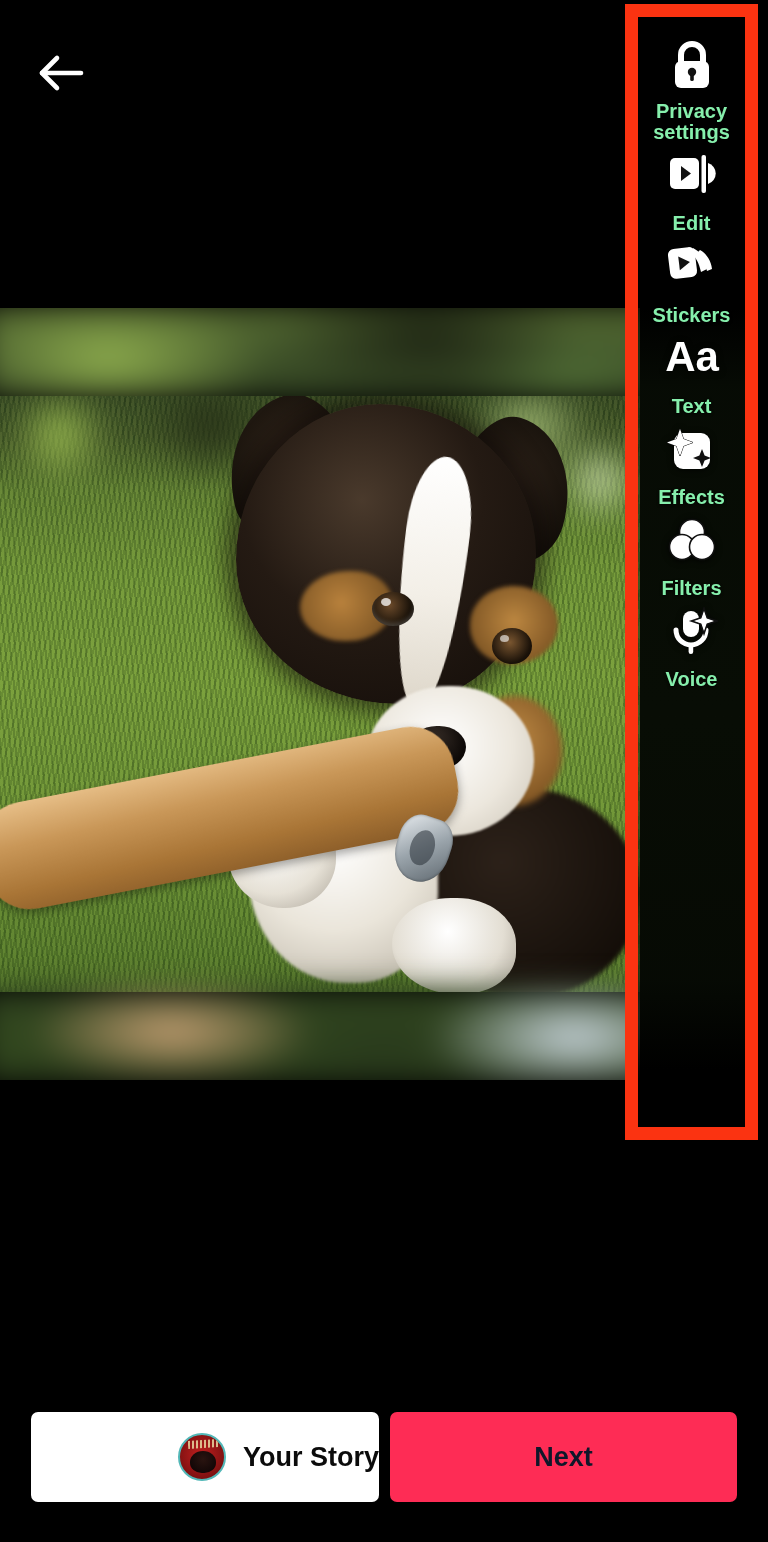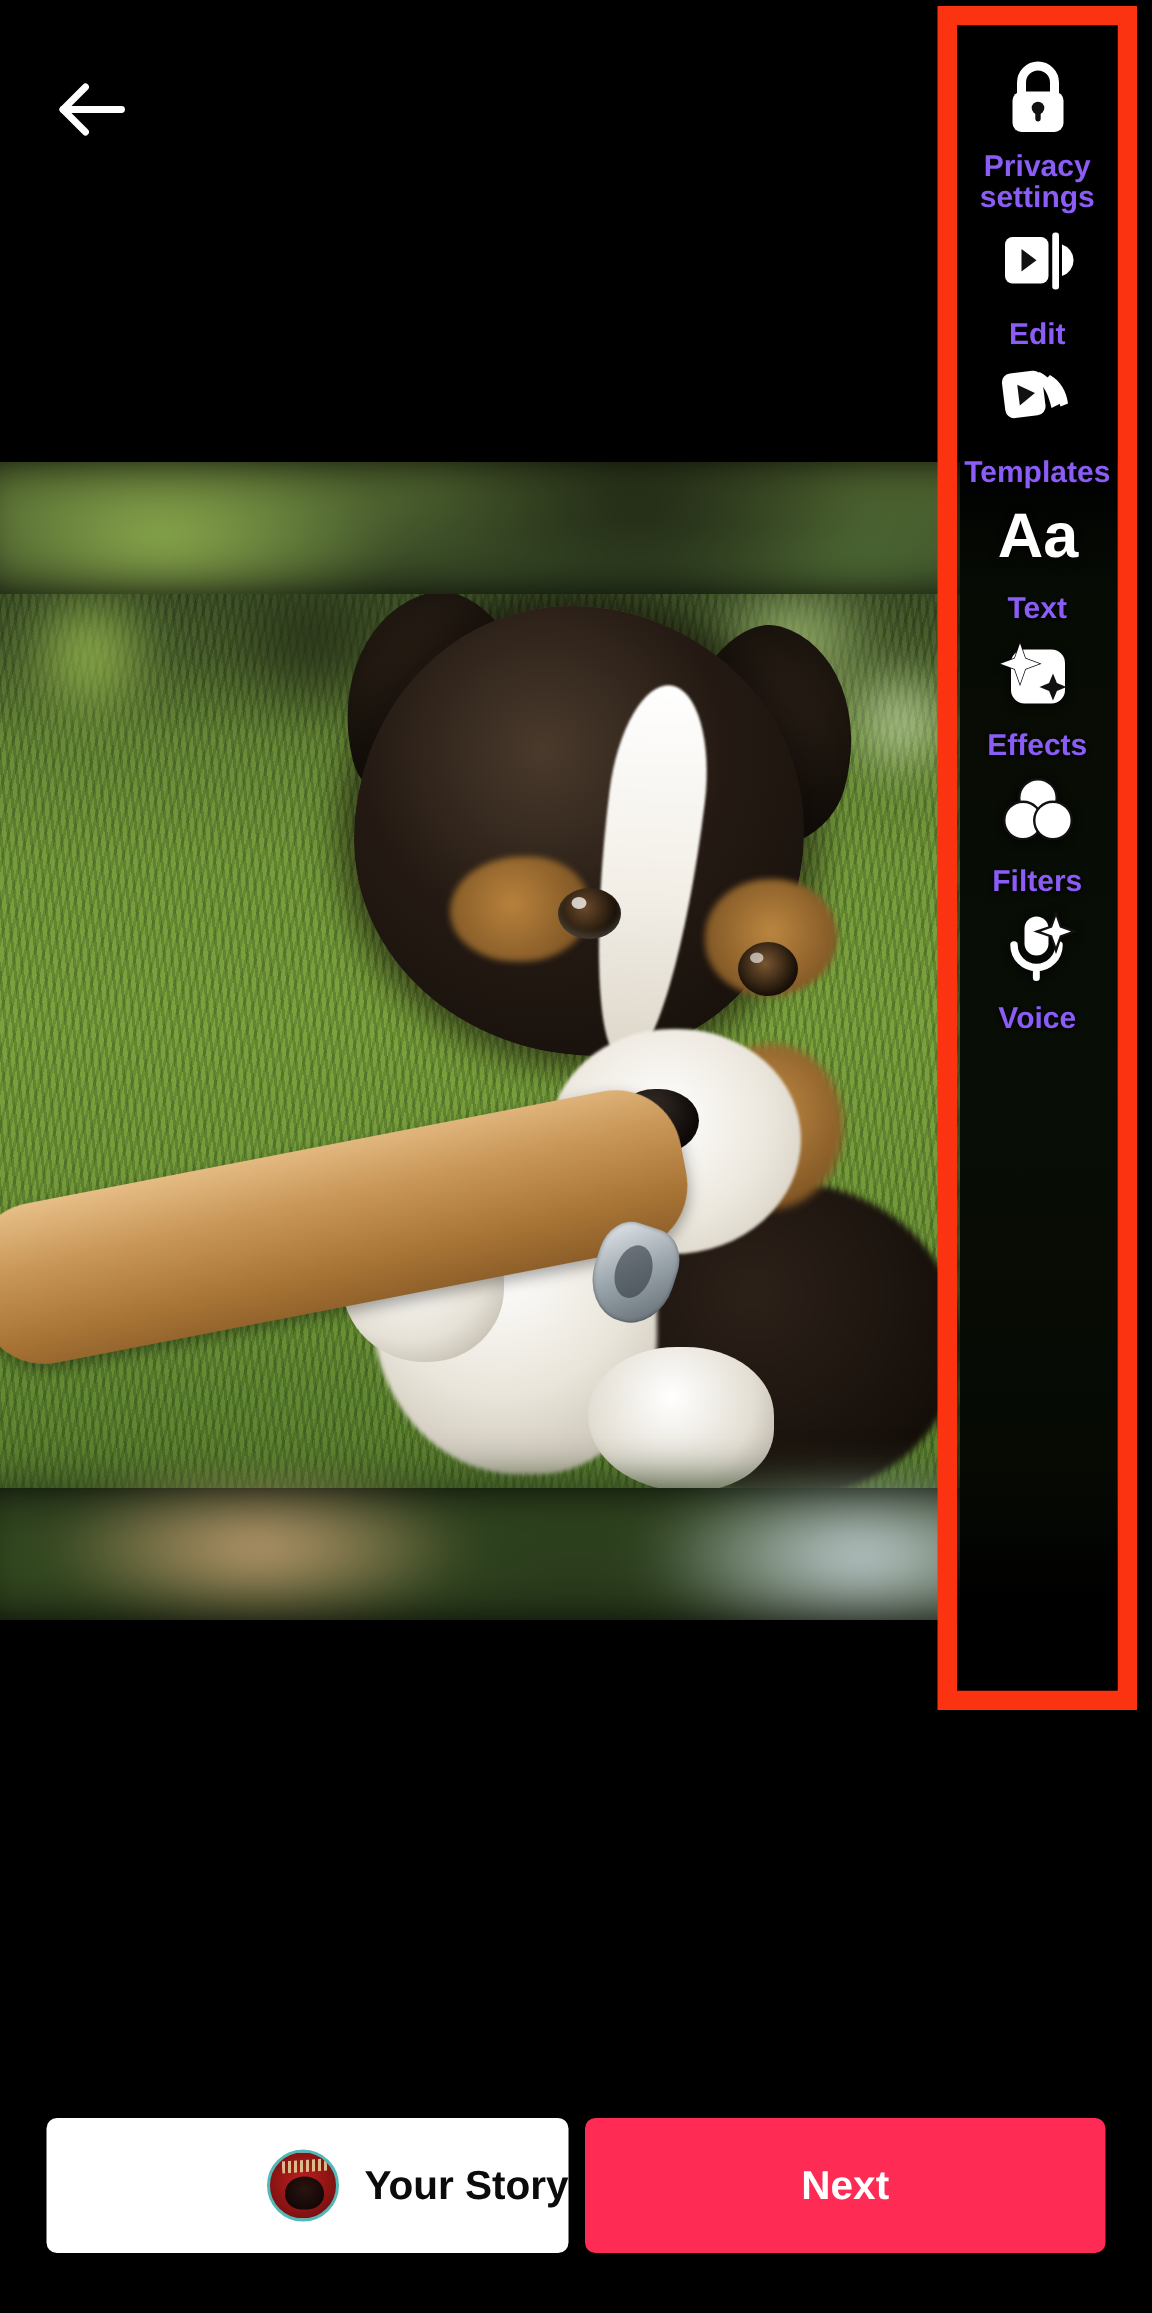--- a/index.html
+++ b/index.html
@@ -219,21 +219,21 @@
     width:107px; display:flex; flex-direction:column;
     align-items:center; justify-content:flex-start;
     cursor:pointer; margin-bottom:8px;
   }
   .tool-icon {
     width:56px; height:56px; display:flex;
     align-items:flex-start; justify-content:center;
     filter:drop-shadow(0 1px 3px rgba(0,0,0,.8));
   }
   .tool-label {
-    color:#8b5cf6; font-size:20px; font-weight:bold; line-height:1.06;
+    color:#86efac; font-size:20px; font-weight:bold; line-height:1.06;
     text-align:center; margin-top:6px;
     text-shadow:0 1px 3px rgba(0,0,0,.85);
     white-space:pre-line;
   }
 
   
   #bottom-bar {
     position:absolute; left:0; bottom:0; width:768px; height:170px;
     background:#000; display:flex; align-items:center; gap:11px;
     padding:0 31px;
@@ -257,21 +257,21 @@
   #story-avatar::after{
     content:""; position:absolute; left:8px; top:5px; width:30px; height:8px;
     background:repeating-linear-gradient(90deg,#e8d7a0 0 2px, rgba(0,0,0,0) 2px 4px);
     transform:rotate(-4deg); opacity:.85;
   }
   #your-story-label { color:#0b0b0b; font-size:27px; font-weight:bold; }
   #next-button {
     flex:1 1 auto; height:90px; border-radius:7px;
     display:flex; align-items:center; justify-content:center; cursor:pointer;
   }
-  #next-label { color:#ffffff; font-size:27px; font-weight:bold; }
+  #next-label { color:#0f172a; font-size:27px; font-weight:bold; }
 </style>
 </head>
 <body>
 
 <div id="video-canvas">
   <div class="vid-blur-top"></div>
   <div class="vid-main">
     <div class="grass"></div>
     <div class="bokeh"></div>
     <div class="pup">
@@ -338,21 +338,21 @@
 
     <div class="tool-item">
       <span class="tool-icon">
         <svg width="56" height="46" viewBox="0 0 56 46">
           <path d="M36 7 C43 11 47 18 48 26 L43 28 C41 20 38 14 33 10 Z" fill="#fff"></path>
           <path d="M29 5 C37 9 42 17 43 26 L37 29 C35 20 32 14 26 9 Z" fill="#fff"></path>
           <rect x="5" y="5" width="27" height="30" rx="6" fill="#fff" transform="rotate(-7 18 20)"></rect>
           <path d="M15 13 L26 20 L15 27 Z" fill="#111" transform="rotate(-7 18 20)"></path>
         </svg>
       </span>
-      <span class="tool-label">Templates</span>
+      <span class="tool-label">Stickers</span>
     </div>
 
     <div class="tool-item">
       <span class="tool-icon">
         <svg width="56" height="46" viewBox="0 0 56 46">
           <text x="28" y="37" text-anchor="middle" font-family="Liberation Sans, sans-serif" font-size="42" font-weight="bold" fill="#fff">Aa</text>
         </svg>
       </span>
       <span class="tool-label">Text</span>
     </div>

